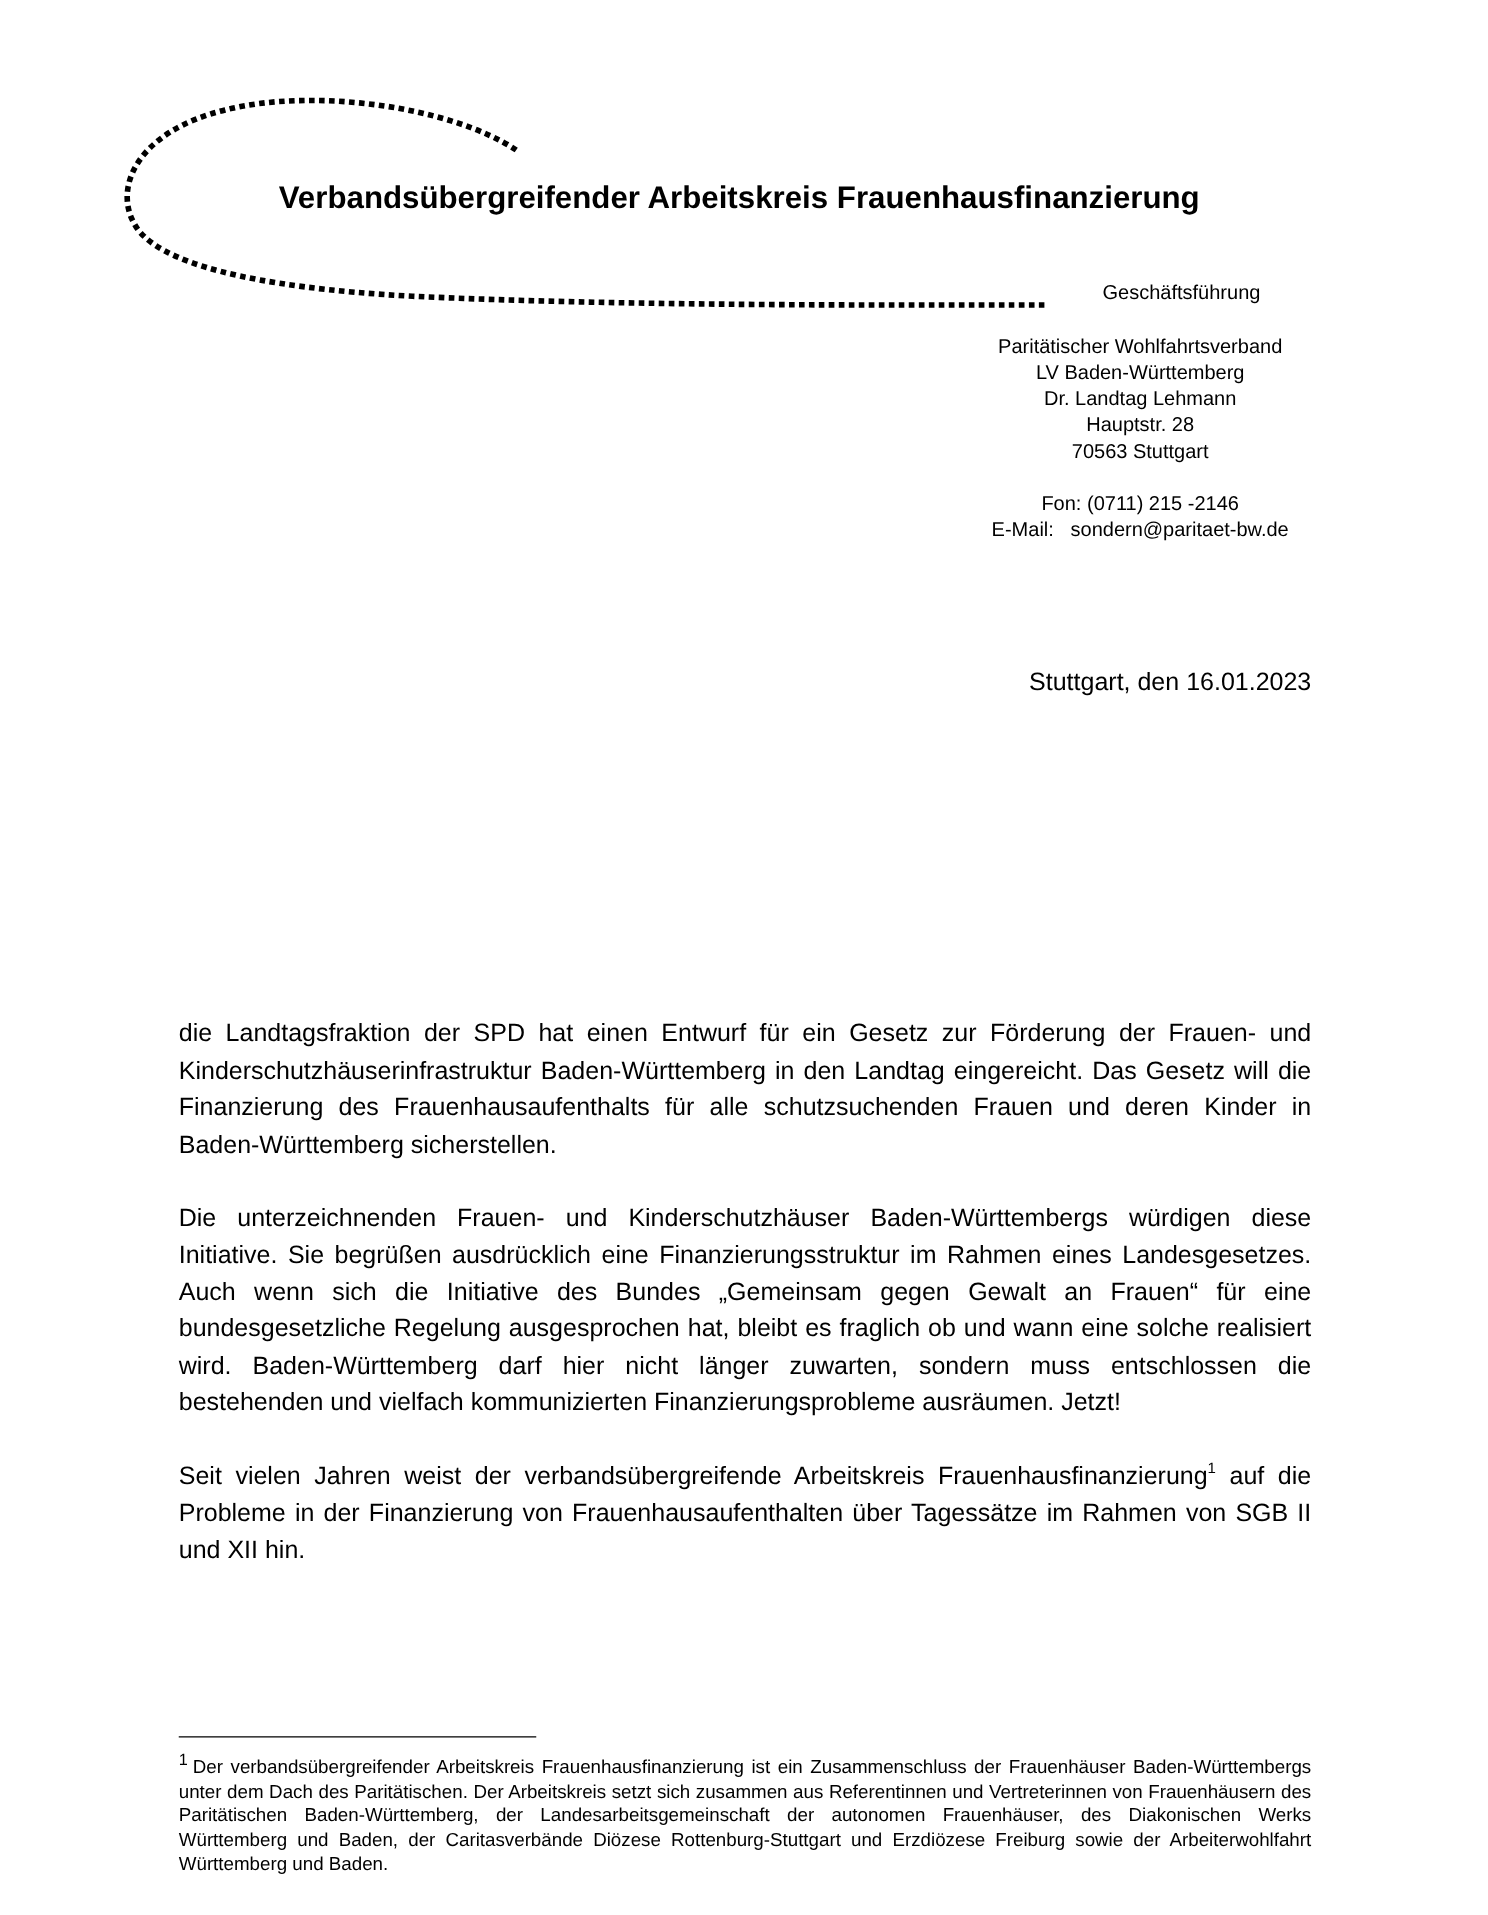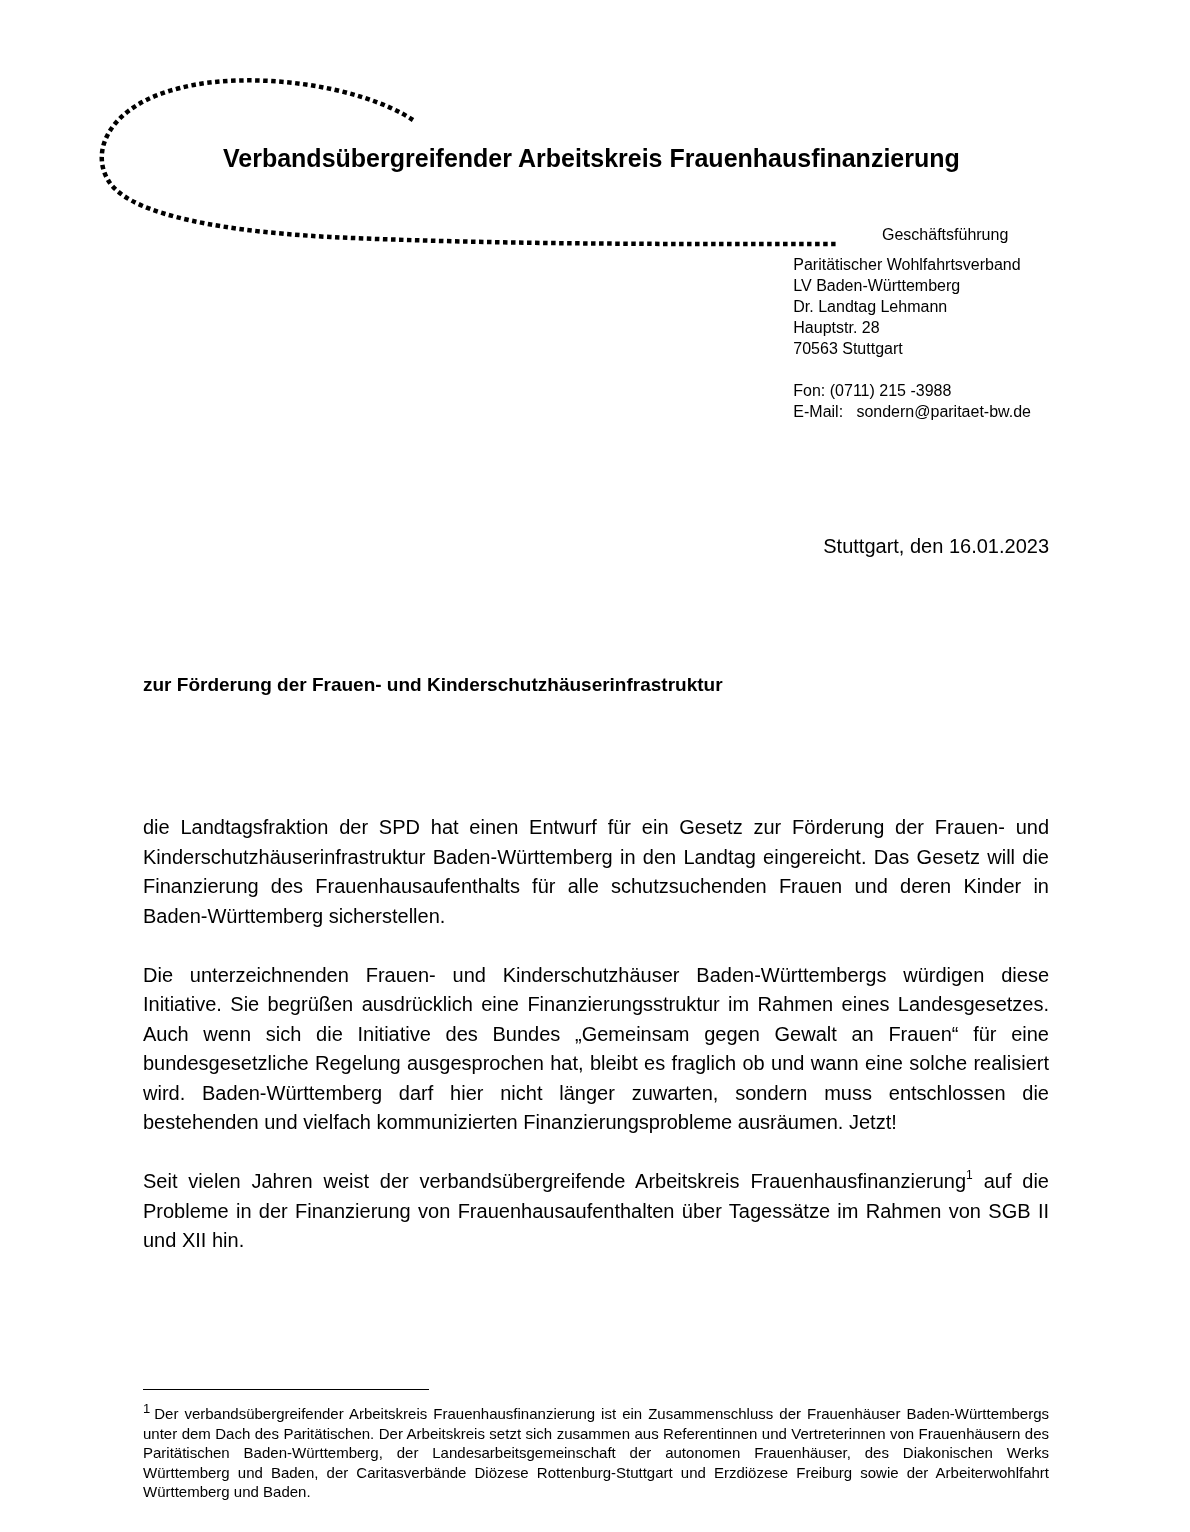--- a/index.html
+++ b/index.html
@@ -3,21 +3,21 @@
 <meta charset="utf-8">
 <style>
   html, body { margin: 0; padding: 0; background: #ffffff; }
   body { width: 1190px; height: 1532px; position: relative; overflow: hidden;
          font-family: "Liberation Sans", sans-serif; color: #000; }
   .logo-svg { position: absolute; left: 0; top: 0; }
   .org-title { position: absolute; left: 192px; top: 142px; font-size: 25px; font-weight: bold; line-height: 33px; margin-left: 31px; }
   .org-title div { white-space: nowrap; }
   .org-title .l2 { padding-left: 12px; }
   .gf { position: absolute; left: 882px; top: 226px; font-size: 16px; text-align: right; }
-  .sender { position: absolute; right: 159px; top: 254px; font-size: 16px; line-height: 21px; text-align: left; }
+  .sender { position: absolute; right: 159px; top: 267px; font-size: 16px; line-height: 21px; text-align: center; }
   .sender .email-row { white-space: pre; }
   .date { position: absolute; right: 141px; top: 535px; font-size: 20px; }
   .subject { position: absolute; left: 143px; top: 670px; font-size: 19px; font-weight: bold; line-height: 30px; }
   .body { position: absolute; left: 143px; top: 813px; width: 906px; font-size: 20px; line-height: 29.5px; }
   .body p { margin: 0 0 29.5px 0; text-align: justify; }
   .body p.salut { text-align: left; }
   sup { font-size: 12px; line-height: 0; vertical-align: 9px; }
   .fn-rule { position: absolute; left: 143px; top: 1389px; width: 286px; height: 1px; background: #000; }
   .footnote { position: absolute; left: 143px; top: 1404px; width: 906px; font-size: 15px; line-height: 19.5px; text-align: justify; }
   .footnote sup { font-size: 13px; vertical-align: 6px; padding-right: 4px; }
@@ -35,28 +35,27 @@
 
 <div class="gf">Geschäftsführung</div>
 
 <div class="sender">
   <div>Paritätischer Wohlfahrtsverband</div>
   <div>LV Baden-Württemberg</div>
   <div>Dr. Landtag Lehmann</div>
   <div>Hauptstr. 28</div>
   <div>70563 Stuttgart</div>
   <div style="height:21px"></div>
-  <div>Fon: (0711) 215 -3988</div>
+  <div>Fon: (0711) 215 -2146</div>
   <div class="email-row"><span>E-Mail:</span>   <span>sondern@paritaet-bw.de</span></div>
 </div>
 
 <div class="date">Stuttgart, den 16.01.2023</div>
 
 <div class="subject">
-  <div>zur Förderung der Frauen- und Kinderschutzhäuserinfrastruktur</div>
 </div>
 
 <div class="body">
   <p>die Landtagsfraktion der SPD hat einen Entwurf für ein Gesetz zur Förderung der Frauen- und Kinderschutzhäuserinfrastruktur Baden-Württemberg in den Landtag eingereicht. Das Gesetz will die Finanzierung des Frauenhausaufenthalts für alle schutzsuchenden Frauen und deren Kinder in Baden-Württemberg sicherstellen.</p>
   <p>Die unterzeichnenden Frauen- und Kinderschutzhäuser Baden-Württembergs würdigen die­se Initiative. Sie begrüßen ausdrücklich eine Finanzierungsstruktur im Rahmen eines Lan­desgesetzes. Auch wenn sich die Initiative des Bundes „Gemeinsam gegen Gewalt an Frau­en“ für eine bundesgesetzliche Regelung ausgesprochen hat, bleibt es fraglich ob und wann eine solche realisiert wird. Baden-Württemberg darf hier nicht länger zuwarten, sondern muss entschlossen die bestehenden und vielfach kommunizierten Finanzierungsprobleme ausräumen. Jetzt!</p>
   <p><span>Seit vielen Jahren weist der verbandsübergreifende Arbeitskreis Frauenhausfinanzierung</span><sup>1</sup> <span>auf die Probleme in der Finanzierung von Frauenhausaufenthalten über Tagessätze im Rahmen von SGB II und XII hin.</span></p>
 </div>
 
 <div class="fn-rule"></div>
 

